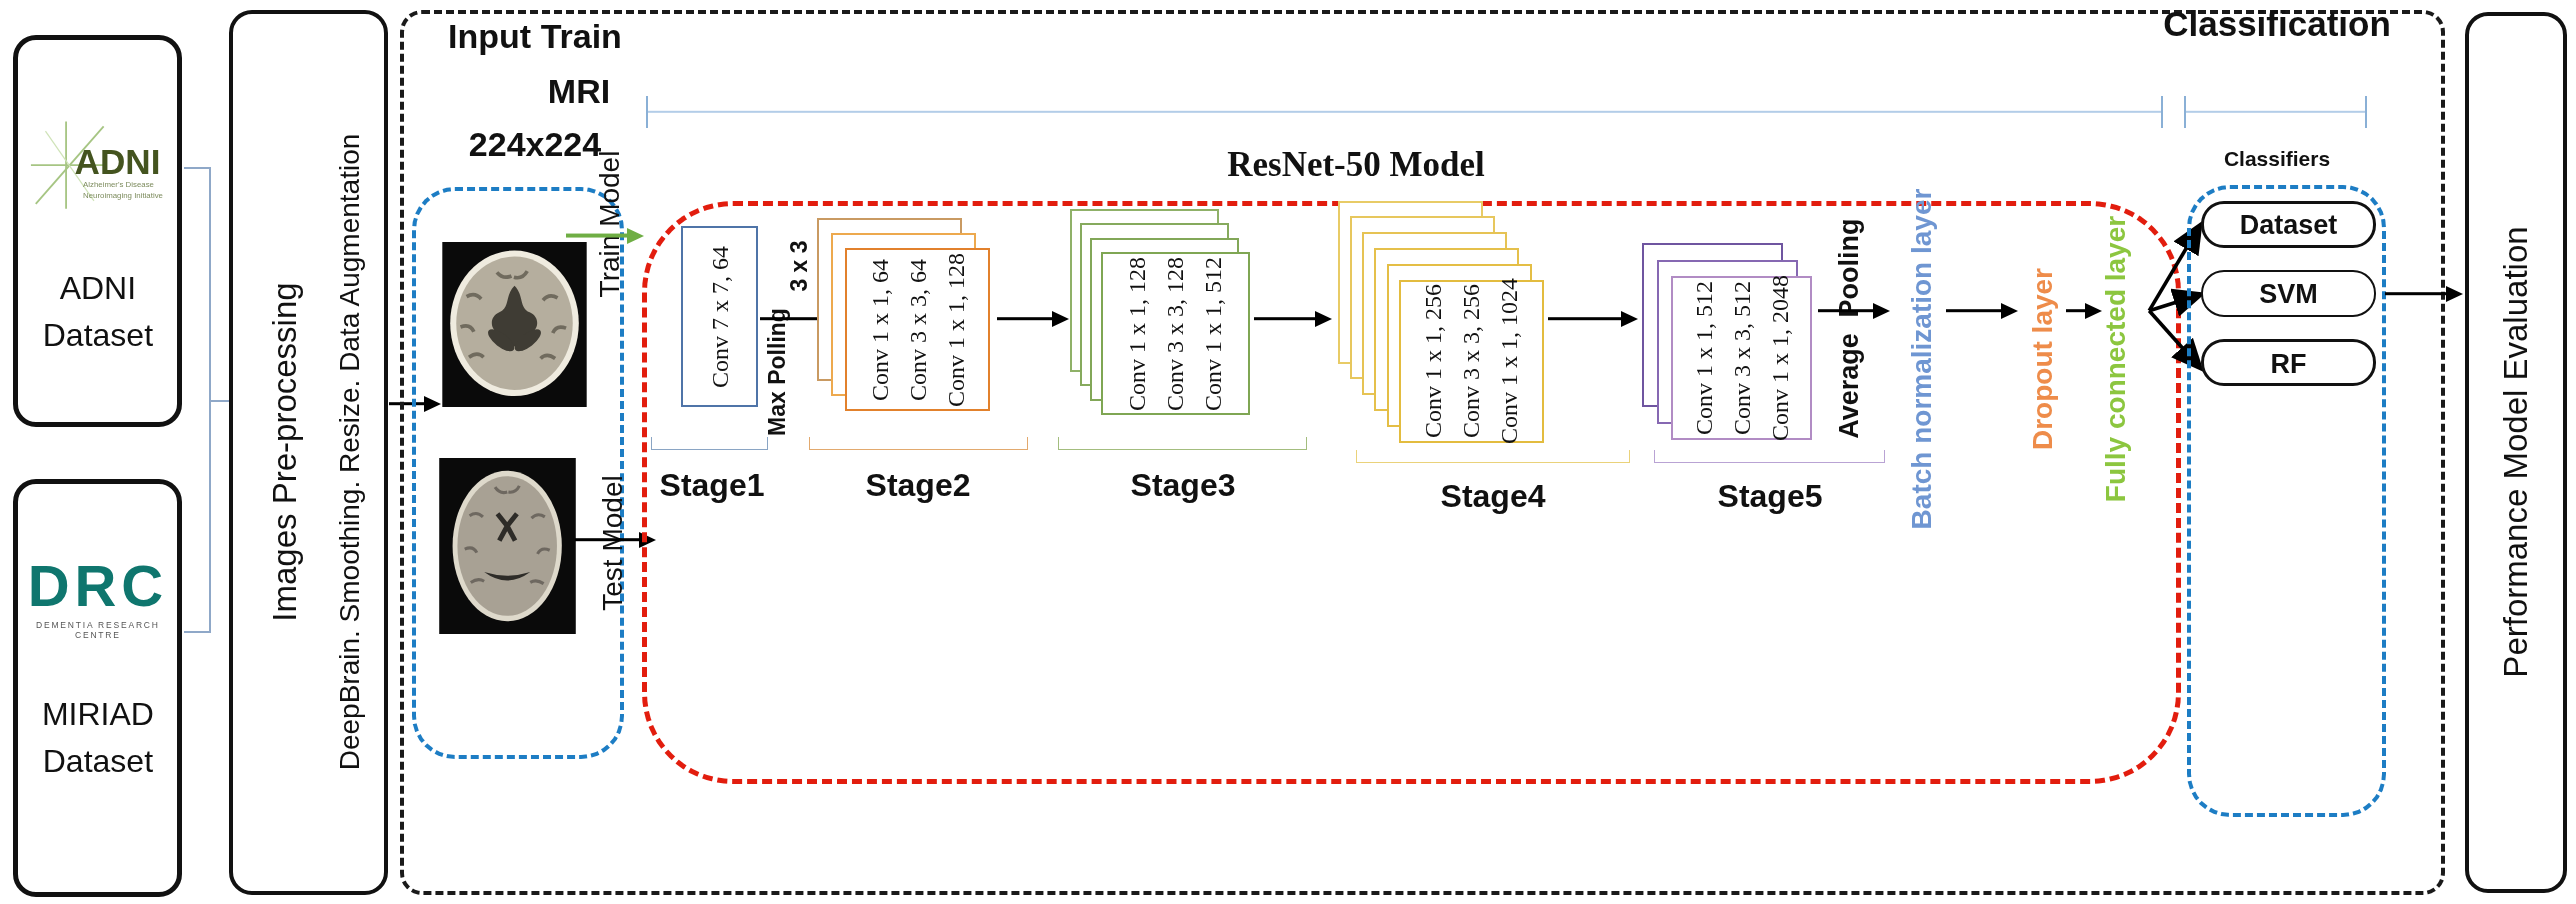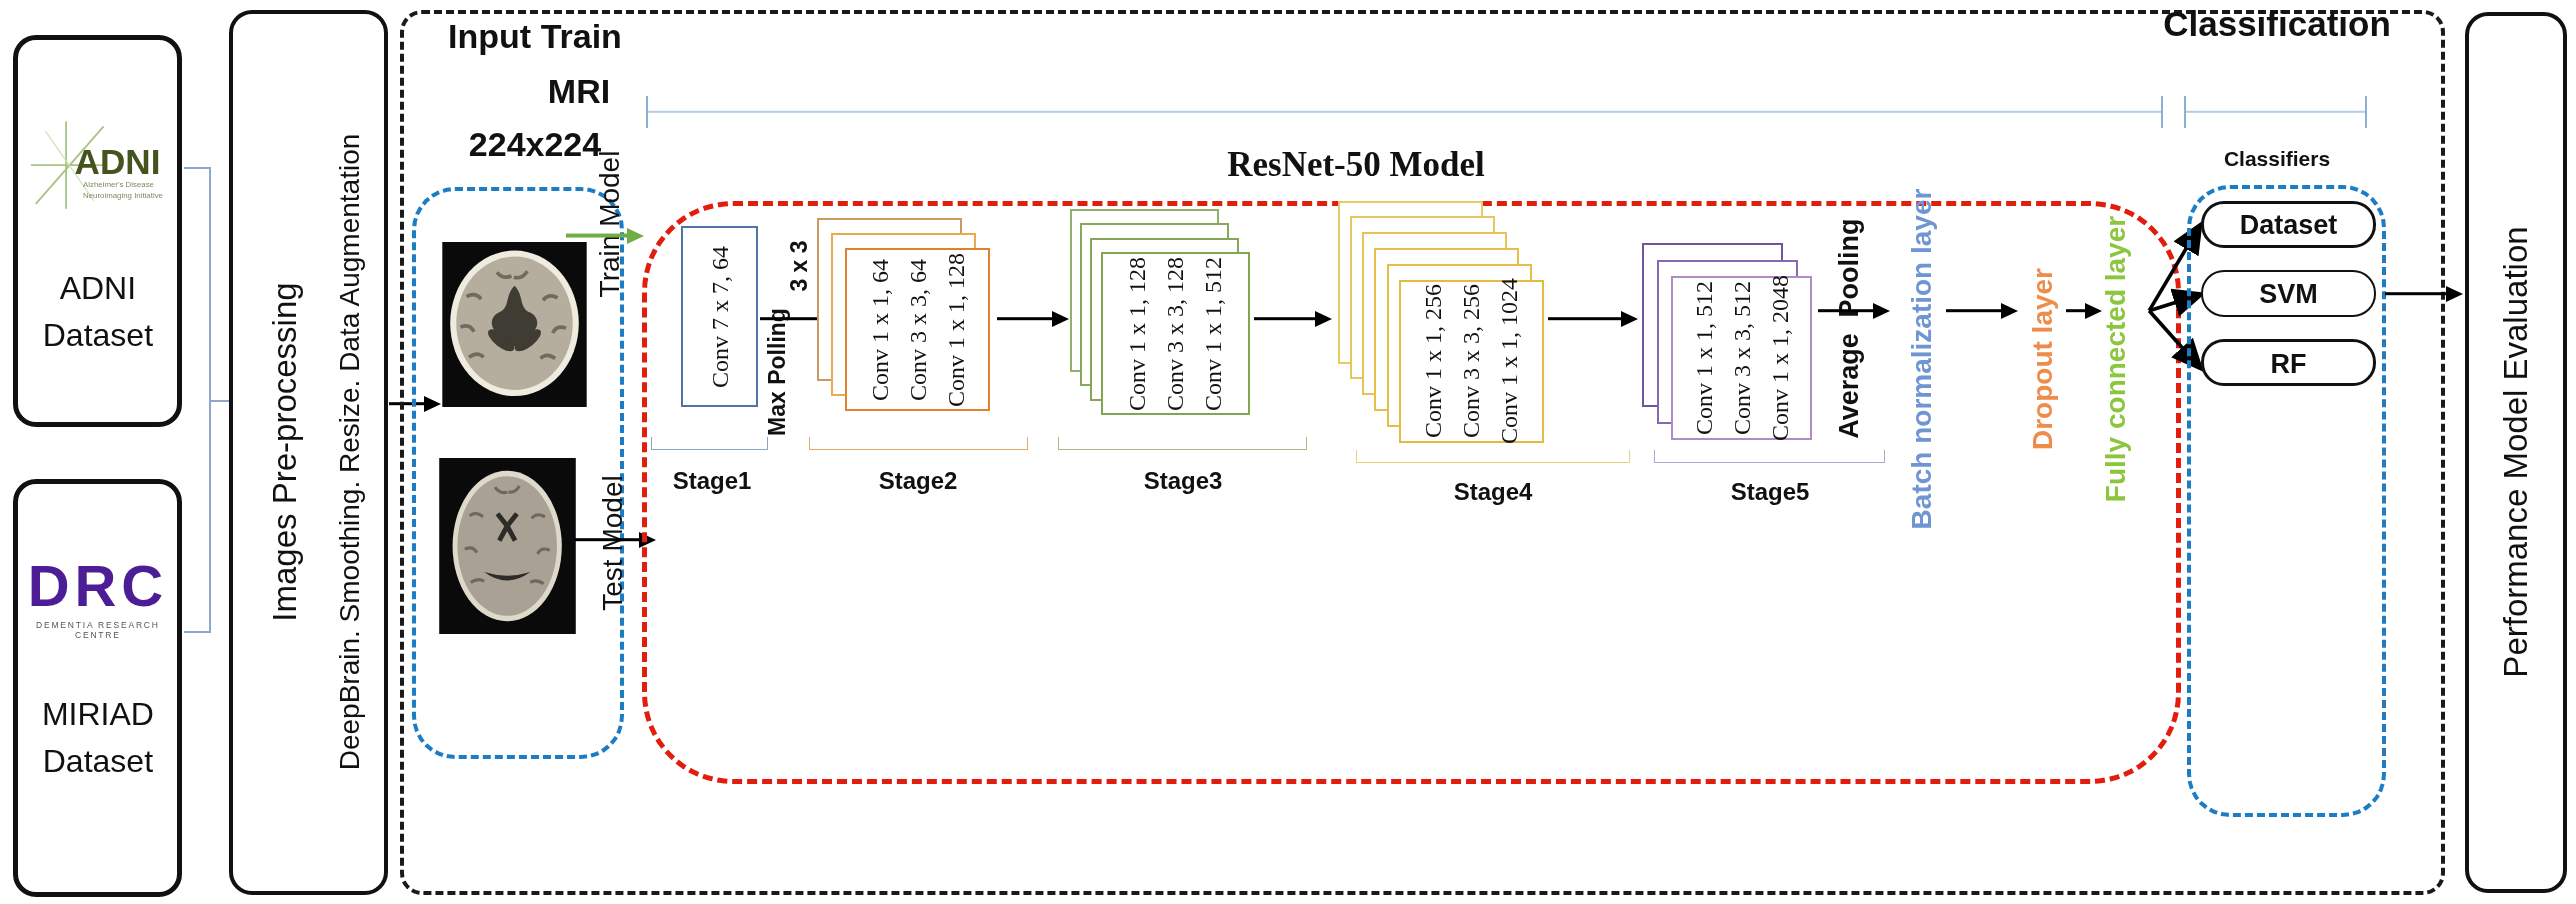--- a/index.html
+++ b/index.html
@@ -23,21 +23,21 @@
                border-left:17px solid #000;border-top:8px solid transparent;border-bottom:8px solid transparent;}
   .arrow.green .shaft{background:#6fae44;height:4.9px;}
   .arrow.green .head{border-left-color:#6fae44;}
   
   .sbracket{position:absolute;height:13.4px;box-sizing:border-box;
             border-bottom:1.8px solid;border-left:1.8px solid;border-right:1.8px solid;}
   
   .hbracket{position:absolute;height:32px;box-sizing:border-box;
             border-left:2.4px solid #8ab0d6;border-right:2.4px solid #8ab0d6;}
   .hbracket .hline{position:absolute;top:50%;left:0;right:0;height:2.4px;background:#b3cde8;transform:translateY(-50%);}
-  .stage-label{position:absolute;font-weight:bold;font-size:24px;transform:translateX(-50%);white-space:nowrap;}
+  .stage-label{position:absolute;font-weight:bold;font-size:32px;transform:translateX(-50%);white-space:nowrap;}
   
   .thinline{position:absolute;background:#8fa8c8;}
 </style>
 </head>
 <body>
 
 <div class="canvas">
 
   <div class="box" style="left:13.4px;top:35px;width:169px;height:392px;border:5.5px solid #111;">
     <svg width="146" height="103" style="position:absolute;left:8.5px;top:73px;" viewBox="0 0 240 170">
@@ -50,21 +50,21 @@
       <text x="92" y="140" font-size="13" fill="#7d8c5e" font-family="Liberation Sans, sans-serif">Neuroimaging Initiative</text>
     </svg>
     <div class="ctr" style="position:absolute;left:0;right:0;top:225px;font-size:32px;line-height:47px;">
       <div>ADNI</div>
       <div>Dataset</div>
     </div>
   </div>
 
   <div class="box" style="left:13.4px;top:479px;width:169px;height:418px;border:5.5px solid #111;">
     <div style="position:absolute;left:0;right:0;top:73px;text-align:center;">
-      <div style="font-size:58px;font-weight:900;letter-spacing:4.9px;color:#4c1d95;line-height:58px;">DRC</div>
+      <div style="font-size:58px;font-weight:900;letter-spacing:4.9px;color:#0f766e;line-height:58px;">DRC</div>
       <div style="font-size:8.5px;letter-spacing:1.8px;color:#555;margin-top:4.9px;">DEMENTIA RESEARCH CENTRE</div>
     </div>
     <div class="ctr" style="position:absolute;left:0;right:0;top:207px;font-size:32px;line-height:47px;">
       <div>MIRIAD</div>
       <div>Dataset</div>
     </div>
   </div>
 
   <div class="thinline" style="left:184px;top:167px;width:27px;height:1.8px;"></div>
   <div class="thinline" style="left:209px;top:167px;width:1.8px;height:466px;"></div>

